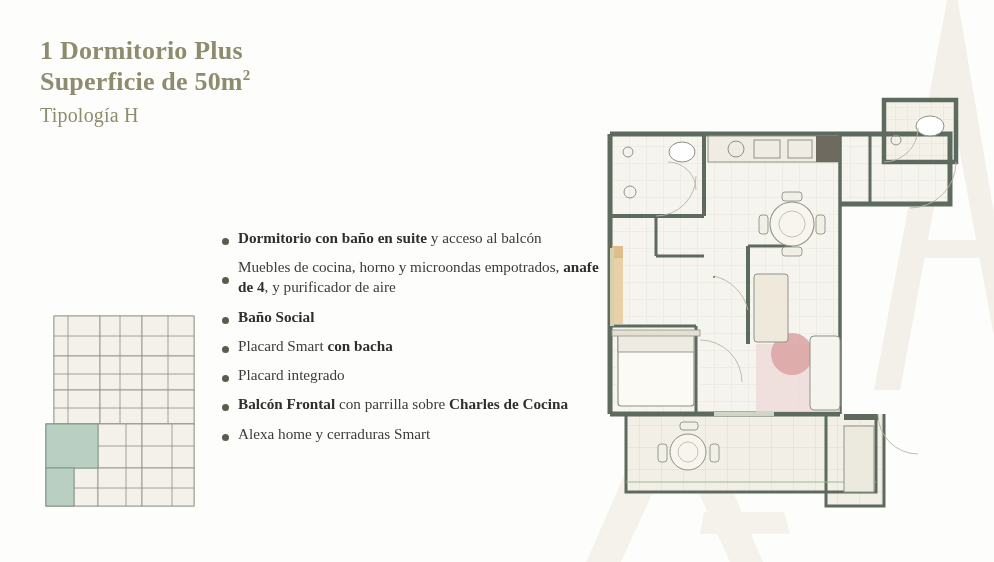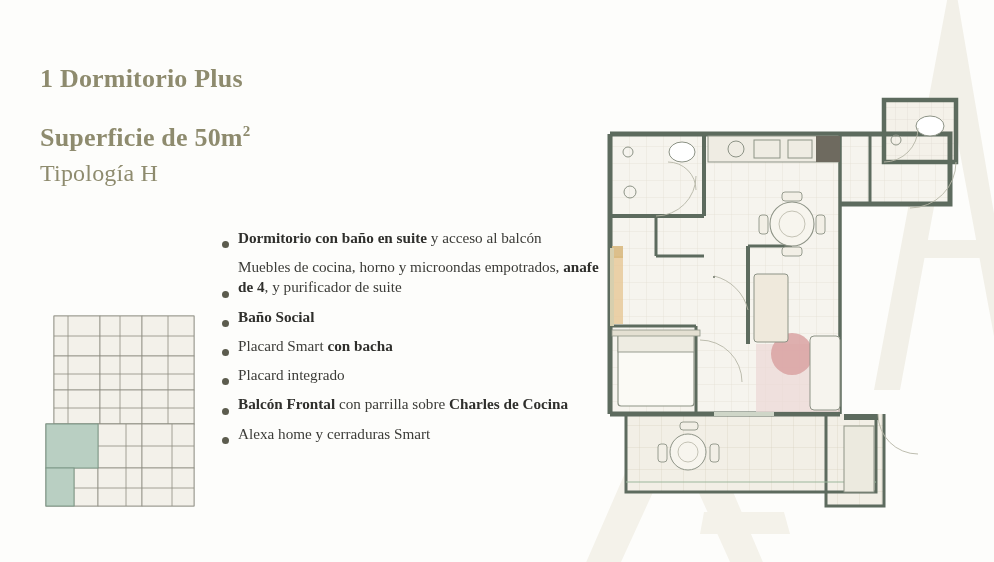--- a/index.html
+++ b/index.html
@@ -48,45 +48,44 @@
     top: 36px;
     width: 430px;
   }
   .title-line1, .title-line2 {
     font-family: "Liberation Serif", serif;
     font-weight: bold;
     font-size: 26px;
     line-height: 1.18;
     color: #8e8b6e;
     letter-spacing: 0.2px;
-    margin-top: 28px;
   }
   .title-line2 sup {
     font-size: 15px;
     vertical-align: super;
     line-height: 0;
   }
   .subtitle {
     font-family: "Liberation Serif", serif;
-    font-size: 24px;
+    font-size: 20px;
     color: #8e8b6e;
     margin-top: 7px;
     letter-spacing: 0.2px;
   }
 
   
   .features {
     position: absolute;
     left: 222px;
     top: 228px;
     width: 380px;
   }
   .feature {
     display: flex;
-    align-items: flex-end;
+    align-items: center;
     margin-bottom: 9px;
   }
   .bullet {
     width: 7px;
     height: 7px;
     border-radius: 50%;
     background: #5c5c4e;
     margin-top: 7px;
     margin-right: 9px;
     flex: 0 0 auto;
@@ -143,21 +142,21 @@
   <div class="features">
 
     <div class="feature">
       <span class="bullet"></span>
       <span class="ftext"><b>Dormitorio con baño en suite</b><span> y acceso al balcón</span></span>
     </div>
 
 
     <div class="feature">
       <span class="bullet"></span>
-      <span class="ftext"><span>Muebles de cocina, horno y microondas empotrados, </span><b>anafe de 4</b><span>, y purificador de suite</span></span>
+      <span class="ftext"><span>Muebles de cocina, horno y microondas empotrados, </span><b>anafe de 4</b><span>, y purificador de aire</span></span>
     </div>
 
     <div class="feature">
       <span class="bullet"></span>
       <span class="ftext"><b>Baño Social</b></span>
     </div>
 
 
     <div class="feature">
       <span class="bullet"></span>

